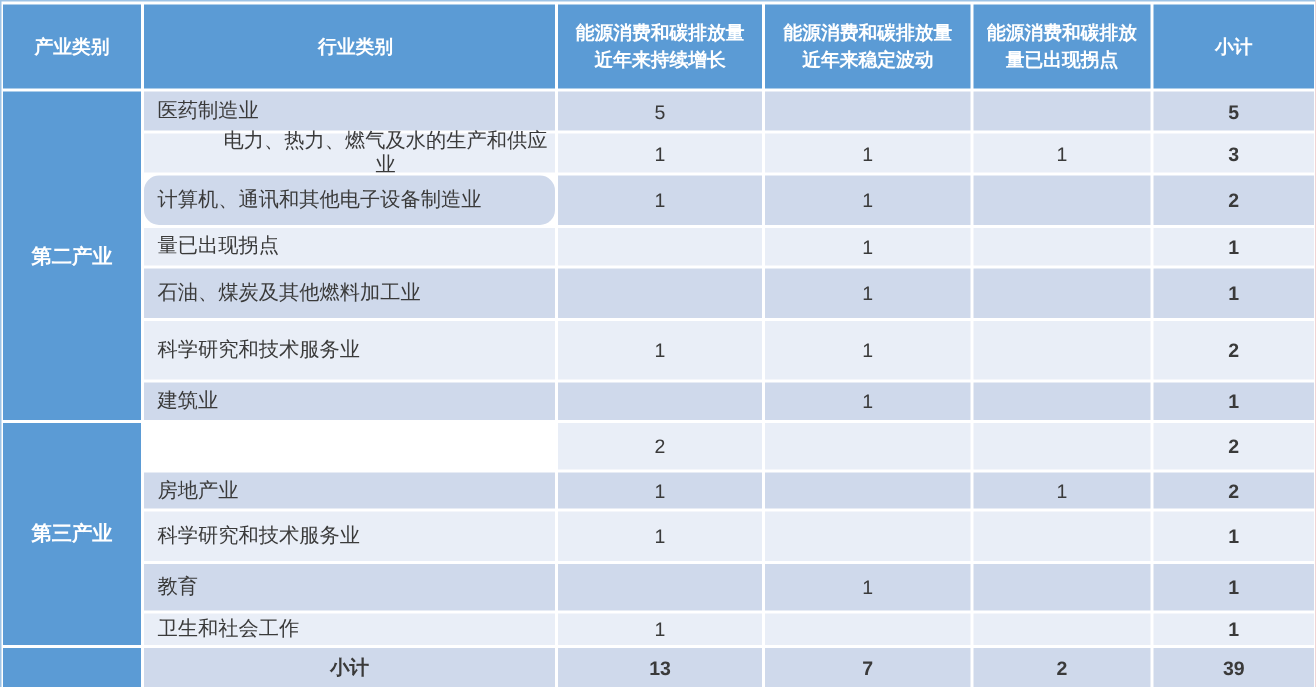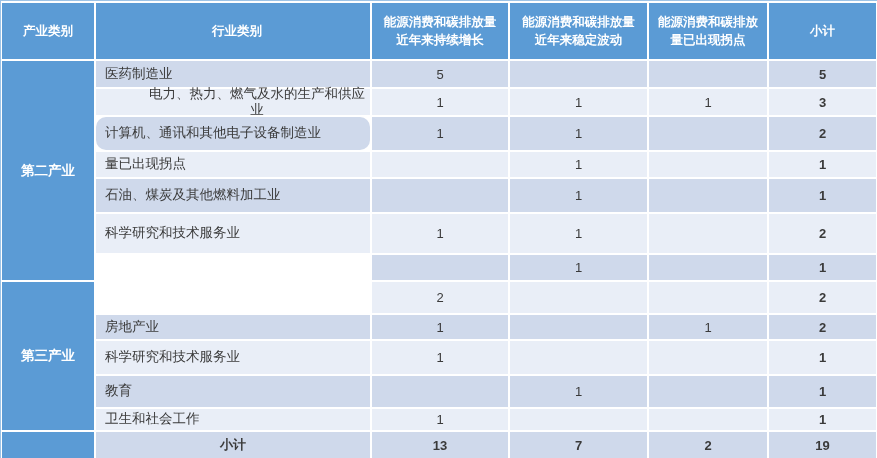--- a/index.html
+++ b/index.html
@@ -80,20 +80,21 @@
       <div class="cell label band-dark" style="grid-area: 6 / 2;">石油、煤炭及其他燃料加工业</div>
       <div class="cell num band-dark" style="grid-area: 6 / 3;"></div>
       <div class="cell num band-dark" style="grid-area: 6 / 4;">1</div>
       <div class="cell num band-dark" style="grid-area: 6 / 5;"></div>
       <div class="cell num bold band-dark" style="grid-area: 6 / 6;">1</div>
       <div class="cell label band-light" style="grid-area: 7 / 2;">科学研究和技术服务业</div>
       <div class="cell num band-light" style="grid-area: 7 / 3;">1</div>
       <div class="cell num band-light" style="grid-area: 7 / 4;">1</div>
       <div class="cell num band-light" style="grid-area: 7 / 5;"></div>
       <div class="cell num bold band-light" style="grid-area: 7 / 6;">2</div>
+      <div class="cell label band-dark" style="grid-area: 8 / 2;">建筑业</div>
       <div class="cell num band-dark" style="grid-area: 8 / 3;"></div>
       <div class="cell num band-dark" style="grid-area: 8 / 4;">1</div>
       <div class="cell num band-dark" style="grid-area: 8 / 5;"></div>
       <div class="cell num bold band-dark" style="grid-area: 8 / 6;">1</div>
       <div class="cell group-cell" style="grid-area: 9 / 1 / span 5;">第三产业</div>
       <div class="cell num band-light" style="grid-area: 9 / 3;">2</div>
       <div class="cell num band-light" style="grid-area: 9 / 4;"></div>
       <div class="cell num band-light" style="grid-area: 9 / 5;"></div>
       <div class="cell num bold band-light" style="grid-area: 9 / 6;">2</div>
       <div class="cell label band-dark" style="grid-area: 10 / 2;">房地产业</div>
@@ -114,15 +115,15 @@
       <div class="cell label band-light" style="grid-area: 13 / 2;">卫生和社会工作</div>
       <div class="cell num band-light" style="grid-area: 13 / 3;">1</div>
       <div class="cell num band-light" style="grid-area: 13 / 4;"></div>
       <div class="cell num band-light" style="grid-area: 13 / 5;"></div>
       <div class="cell num bold band-light" style="grid-area: 13 / 6;">1</div>
       <div class="cell group-cell footer-blue" style="grid-area: 14 / 1;"></div>
       <div class="cell num bold band-dark" style="grid-area: 14 / 2;">小计</div>
       <div class="cell num bold band-dark" style="grid-area: 14 / 3;">13</div>
       <div class="cell num bold band-dark" style="grid-area: 14 / 4;">7</div>
       <div class="cell num bold band-dark" style="grid-area: 14 / 5;">2</div>
-      <div class="cell num bold band-dark" style="grid-area: 14 / 6;">19</div>
+      <div class="cell num bold band-dark" style="grid-area: 14 / 6;">39</div>
     </div>
 </div>
 
 </body></html>

